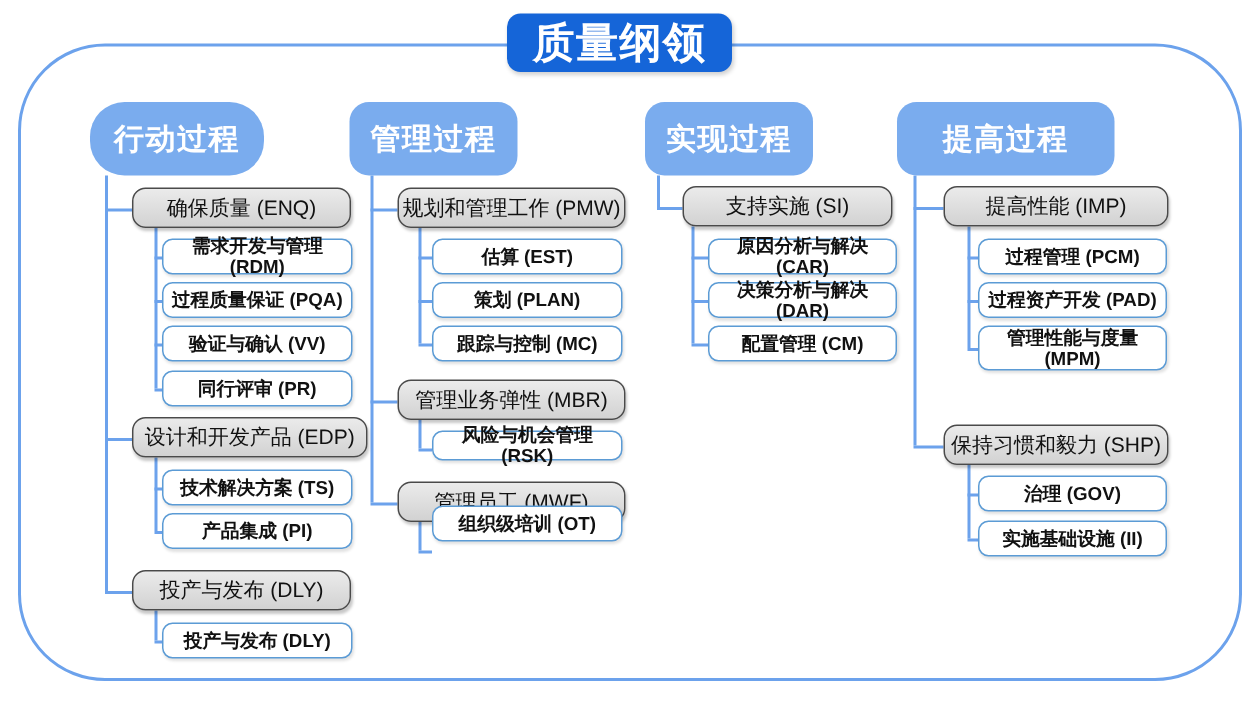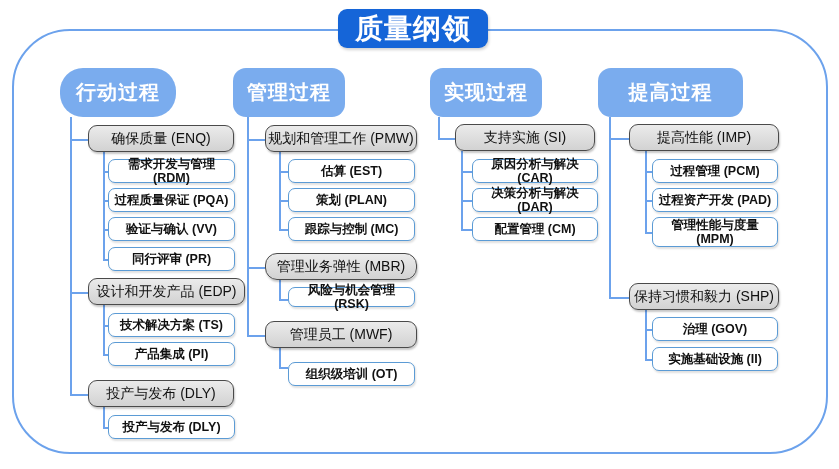--- a/index.html
+++ b/index.html
@@ -73,29 +73,29 @@
       <div class="line" style="left: 247px; top: 139px; width: 18px; height: 1.5px;"></div>
       <div class="group" style="left: 265px; top: 125px; width: 152px;">规划和管理工作 (PMW)</div>
       <div class="line" style="left: 279px; top: 152px; width: 1.5px; height: 77px;"></div>
       <div class="line" style="left: 279px; top: 171px; width: 9px; height: 1.5px;"></div>
       <div class="item" style="left: 288px; top: 159px; width: 127px; height: 24px;">估算 (EST)</div>
       <div class="line" style="left: 279px; top: 200px; width: 9px; height: 1.5px;"></div>
       <div class="item" style="left: 288px; top: 188px; width: 127px; height: 24px;">策划 (PLAN)</div>
       <div class="line" style="left: 279px; top: 229px; width: 9px; height: 1.5px;"></div>
       <div class="item" style="left: 288px; top: 217px; width: 127px; height: 24px;">跟踪与控制 (MC)</div>
       <div class="line" style="left: 247px; top: 267px; width: 18px; height: 1.5px;"></div>
-      <div class="group" style="left: 265px; top: 253px; width: 152px; border-radius: 12px;">管理业务弹性 (MBR)</div>
+      <div class="group" style="left: 265px; top: 253px; width: 152px;">管理业务弹性 (MBR)</div>
       <div class="line" style="left: 279px; top: 280px; width: 1.5px; height: 19px;"></div>
       <div class="line" style="left: 279px; top: 299px; width: 9px; height: 1.5px;"></div>
       <div class="item" style="left: 288px; top: 287px; width: 127px; height: 20px;">风险与机会管理 (RSK)</div>
       <div class="line" style="left: 247px; top: 335px; width: 18px; height: 1.5px;"></div>
       <div class="group" style="left: 265px; top: 321px; width: 152px;">管理员工 (MWF)</div>
       <div class="line" style="left: 279px; top: 348px; width: 1.5px; height: 19px;"></div>
       <div class="line" style="left: 279px; top: 367px; width: 9px; height: 1.5px;"></div>
-      <div class="item" style="left: 288px; top: 362px; width: 127px; height: 24px;">组织级培训 (OT)</div>
+      <div class="item" style="left: 288px; top: 337px; width: 127px; height: 24px;">组织级培训 (OT)</div>
       <div class="header" style="left: 430px; top: 68px; width: 112px;">实现过程</div>
       <div class="line" style="left: 438px; top: 117px; width: 1.5px; height: 21px;"></div>
       <div class="line" style="left: 438px; top: 138px; width: 17px; height: 1.5px;"></div>
       <div class="group" style="left: 455px; top: 124px; width: 140px;">支持实施 (SI)</div>
       <div class="line" style="left: 461px; top: 151px; width: 1.5px; height: 78px;"></div>
       <div class="line" style="left: 461px; top: 171px; width: 11px; height: 1.5px;"></div>
       <div class="item" style="left: 472px; top: 159px; width: 126px; height: 24px;">原因分析与解决 (CAR)</div>
       <div class="line" style="left: 461px; top: 200px; width: 11px; height: 1.5px;"></div>
       <div class="item" style="left: 472px; top: 188px; width: 126px; height: 24px;">决策分析与解决 (DAR)</div>
       <div class="line" style="left: 461px; top: 229px; width: 11px; height: 1.5px;"></div>

